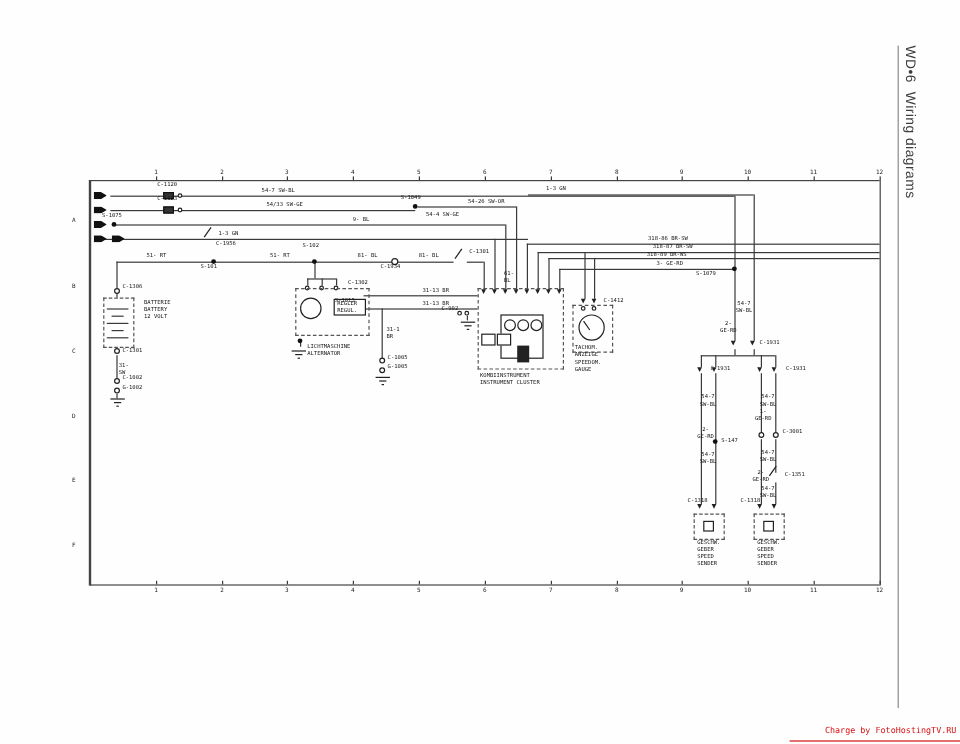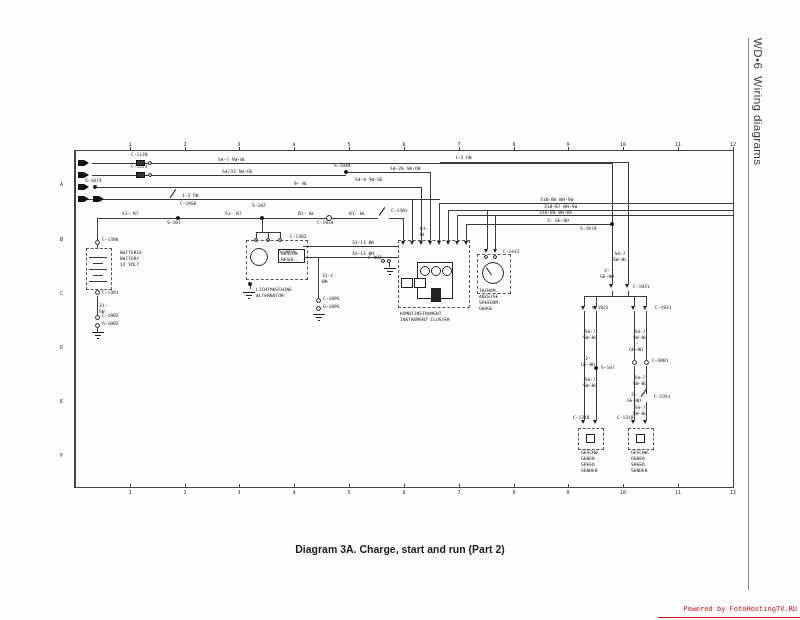--- a/index.html
+++ b/index.html
@@ -331,16 +331,15 @@
       <div class="lbl ctr" style="left: 640px; top: 405px;">54-7
 SW-BL</div>
       <div class="lbl" style="left: 617px; top: 415px;">C-1318</div>
       <div class="lbl" style="left: 631px; top: 450px;">GESCHW.
 GEBER
 SPEED
 SENDER</div>
     </div>
   <div class="sidebar-rule"></div>
   <div class="sidebar-title">WD•6  Wiring diagrams</div>
-  <div class="caption">Diagram 3A. Charge, start and run (Part 2)</div>
-  <div class="watermark">Powered by FotoHostingTV.RU</div>
+  <div class="watermark">Charge by FotoHostingTV.RU</div>
   <div class="watermark-line"></div>
 </div>
 
 </body></html>

